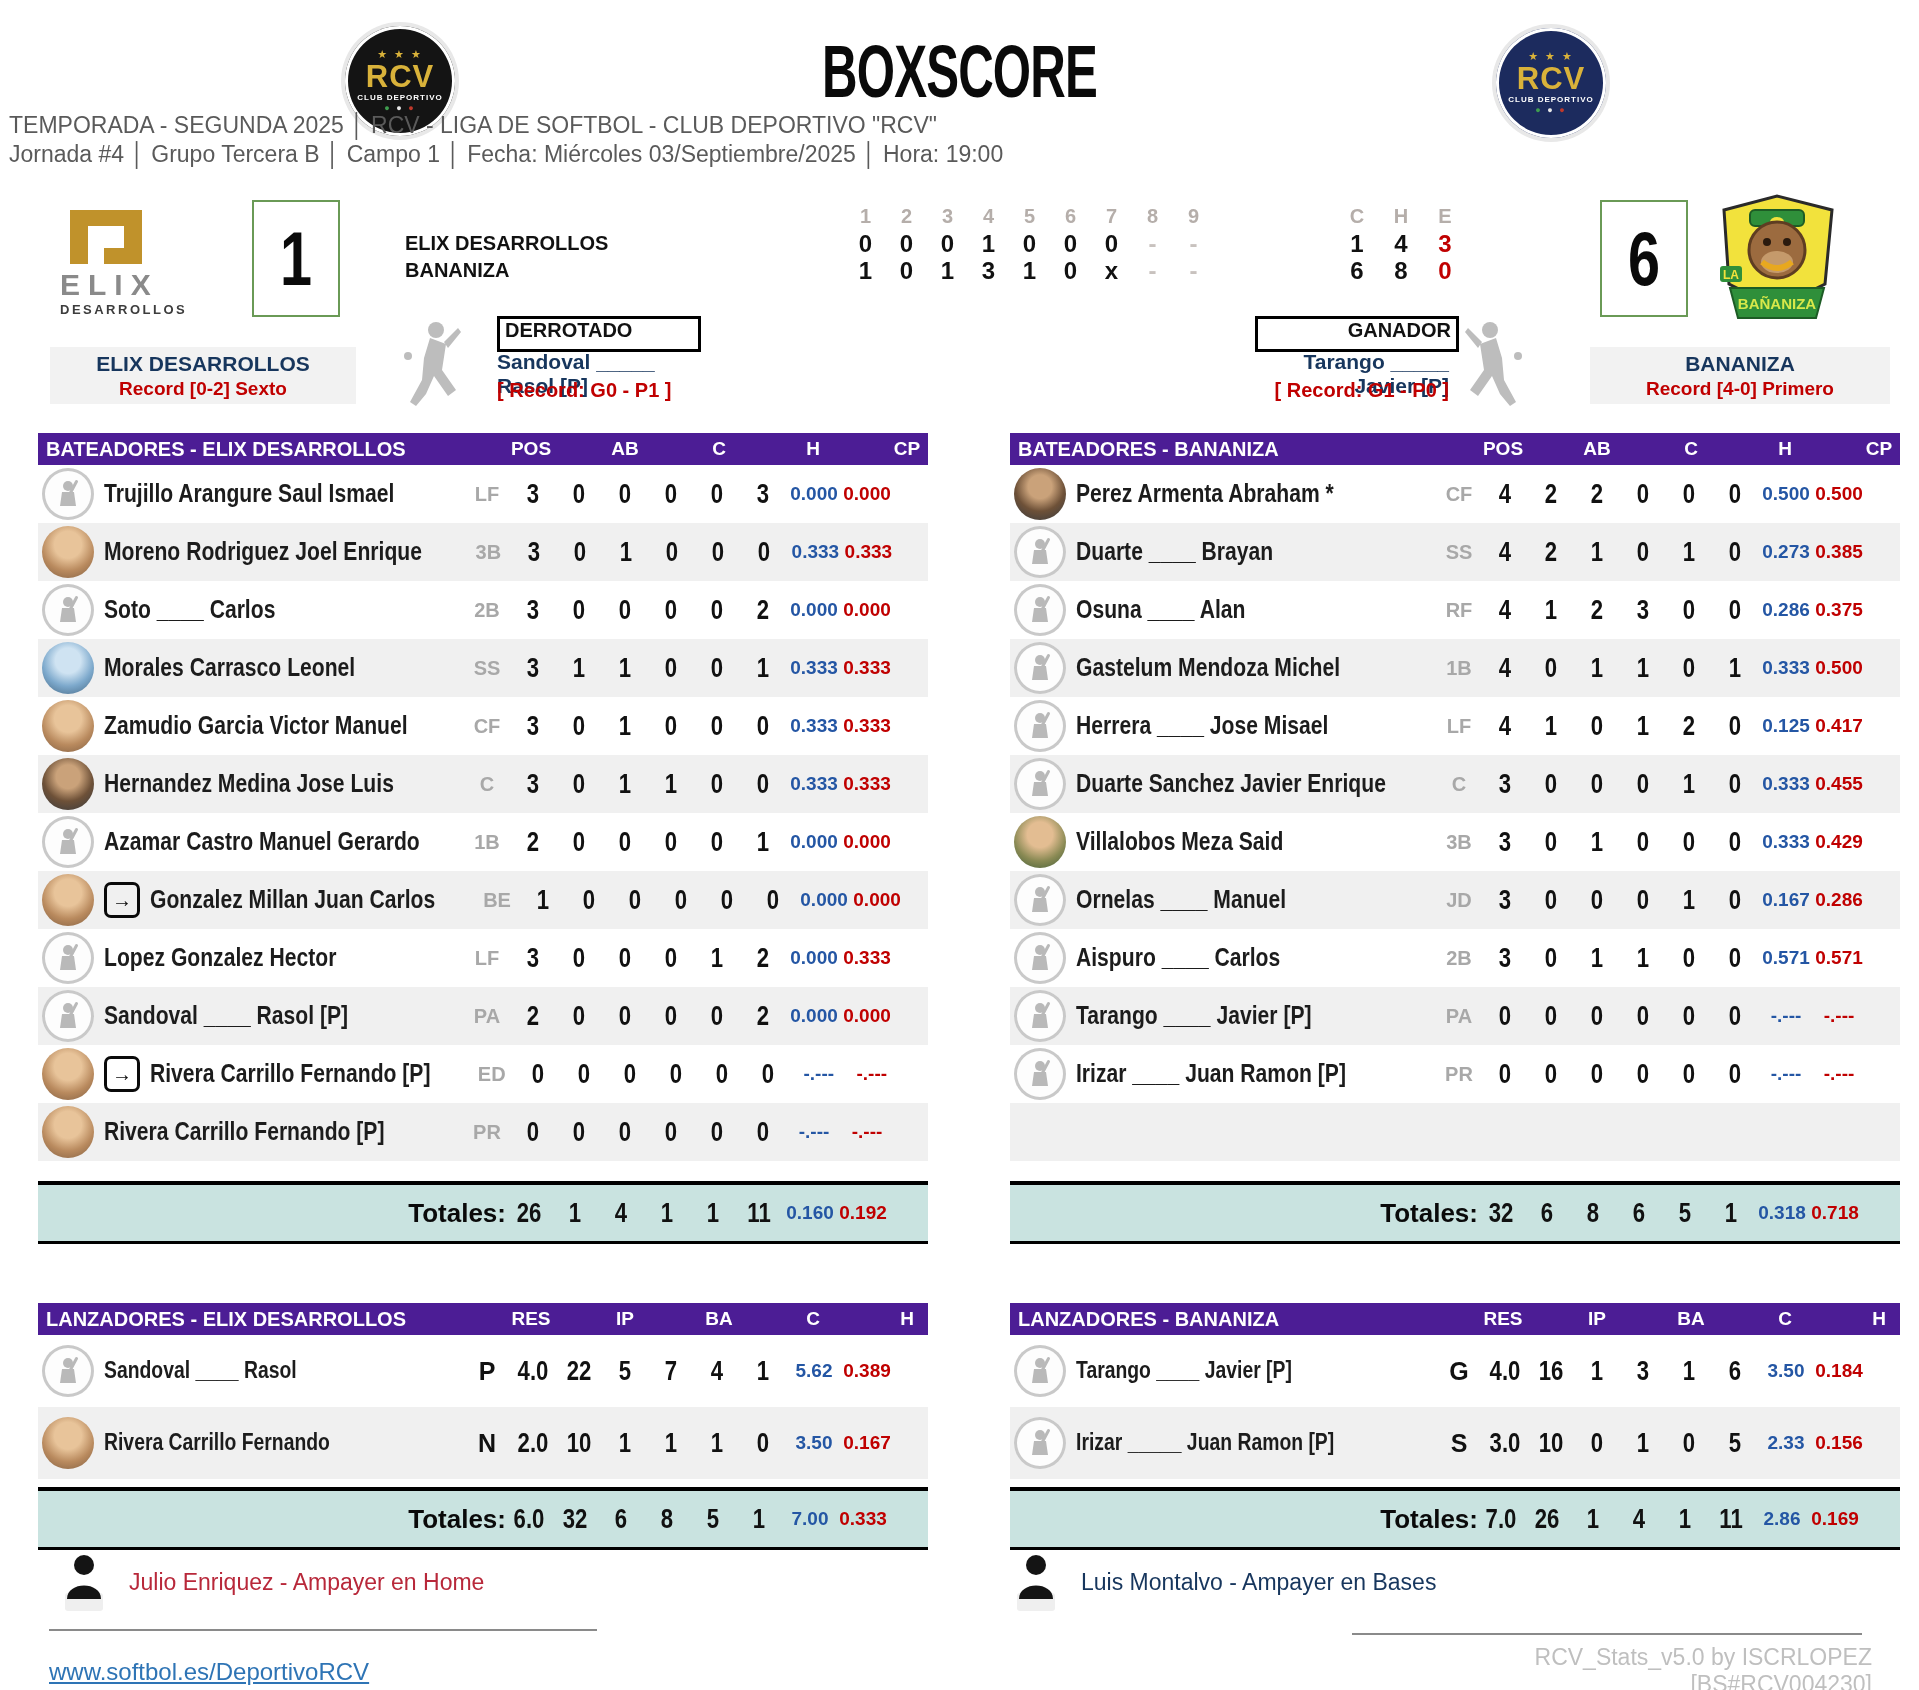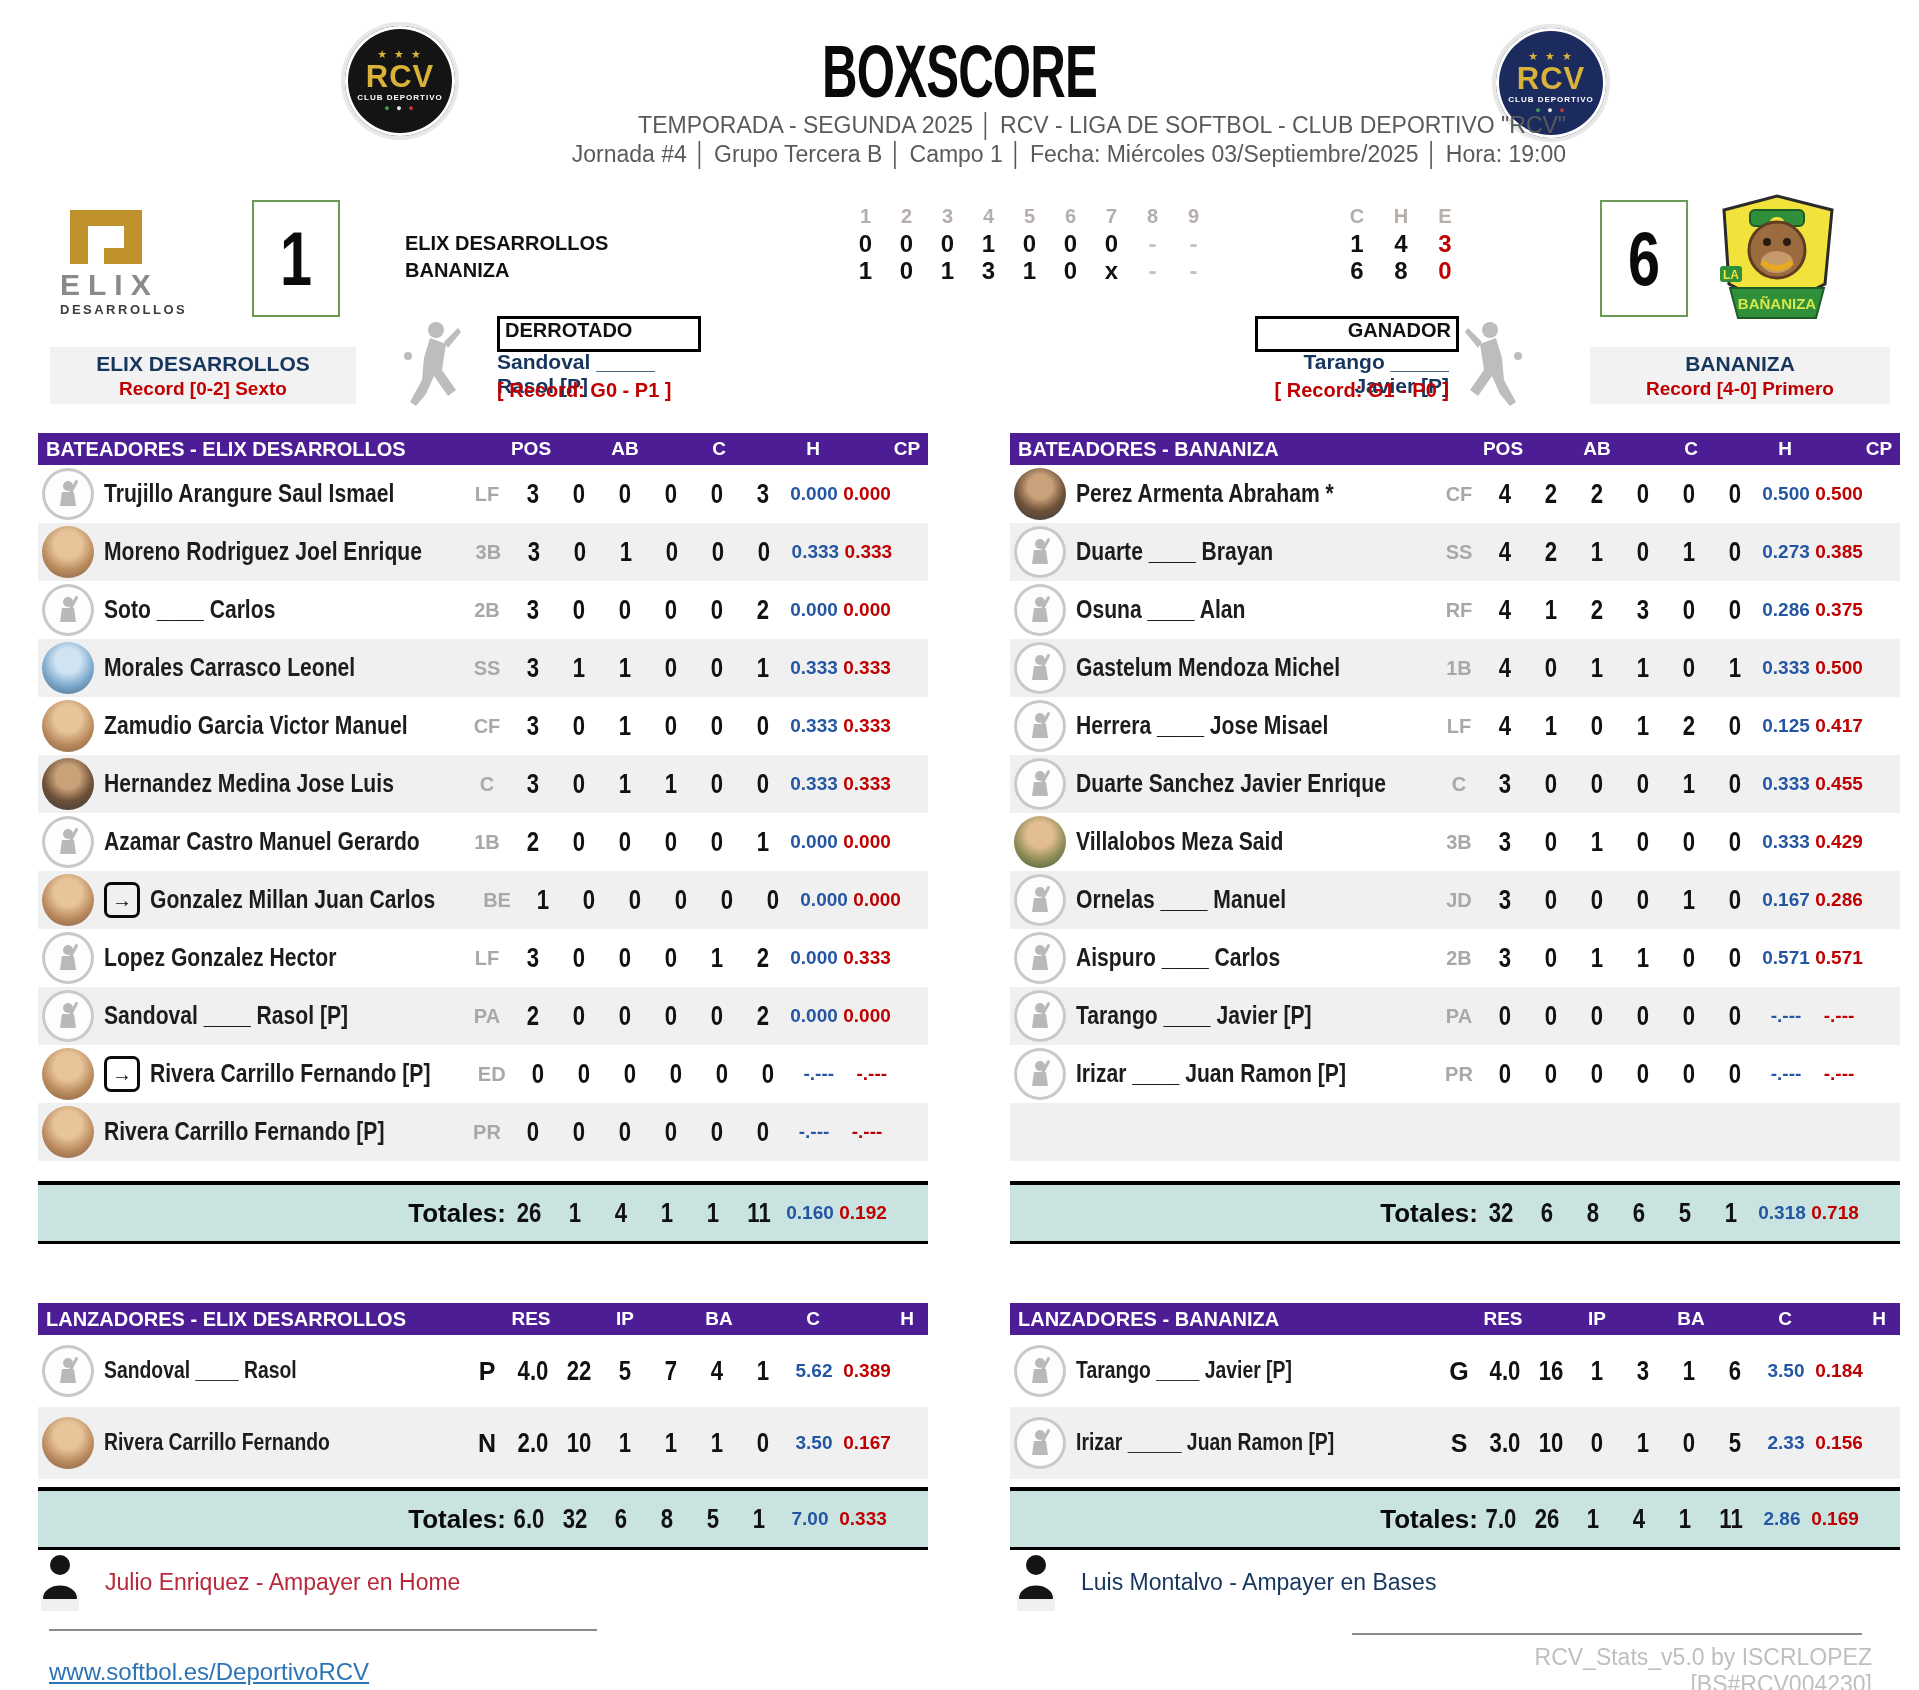--- a/index.html
+++ b/index.html
@@ -3,21 +3,21 @@
 <meta charset="utf-8">
 <style>
   html,body{margin:0;padding:0;background:#fff;}
   .page{position:relative;width:1919px;height:1690px;background:#ffffff;
         font-family:"Liberation Sans", sans-serif;overflow:hidden;
         border-bottom:3px solid #d6d6d6;}
   
   .title{position:absolute;left:0;top:30px;width:1919px;text-align:center;
          font-size:60px;font-weight:900;color:#0a0a0a;letter-spacing:-1px;
          transform:scale(.82,1.22);transform-origin:center top;}
-  .subline{position:absolute;left:0;width:1566px;text-align:right;color:#5a5a5a;
+  .subline{position:absolute;left:9px;width:1566px;text-align:left;color:#5a5a5a;
            font-size:23px;letter-spacing:0;}
   .sub1{top:112px;} .sub2{top:141px;}
   .rcv-logo{position:absolute;width:110px;height:110px;border-radius:50%;
             display:flex;flex-direction:column;align-items:center;justify-content:center;
             box-shadow:0 0 0 4px #e8e8e8, inset 0 0 0 3px #ffffff;}
   .rcv-black{background:#141414;left:345px;top:26px;}
   .rcv-navy{background:#1c2b5e;left:1496px;top:28px;}
   .rcv-stars{color:#d9b23a;font-size:11px;line-height:11px;letter-spacing:2px;}
   .rcv-text{color:#d9b23a;font-size:31px;font-weight:900;letter-spacing:1px;line-height:33px;}
   .rcv-sub{color:#ffffff;font-size:8px;font-weight:700;letter-spacing:1px;}
@@ -86,21 +86,21 @@
   .tint-dark{background:radial-gradient(circle at 50% 36%, #caa27a 0 28%, #6e5138 58%, #32383f 100%);}
   .tint-green{background:radial-gradient(circle at 50% 36%, #e3bd92 0 30%, #8a8a54 62%, #3c5a35 100%);}
   .subicon{display:inline-flex;align-items:center;justify-content:center;width:30px;height:30px;
            border:3px solid #0a0a0a;border-radius:7px;font-size:20px;font-weight:700;color:#0a0a0a;flex:0 0 30px;}
   .tspacer{height:20px;}
   .totals{display:flex;align-items:center;height:56px;background:#c9e3e0;
           border-top:4px solid #000;border-bottom:3px solid #000;}
   .tot-label{flex:0 0 468px;text-align:right;font-size:26px;font-weight:700;color:#0a0a0a;}
   
   .umpire{position:absolute;top:1553px;display:flex;align-items:center;gap:22px;}
-  .ump-left{left:37px;justify-content:space-between;} .ump-right{left:1013px;}
+  .ump-left{left:61px;justify-content:space-between;} .ump-right{left:1013px;}
   .ump-text{font-size:23px;font-weight:400;}
   .ump-red{color:#b8283a;} .ump-navy{color:#17365d;}
   .footline{position:absolute;height:2px;background:#8a8a8a;top:1629px;}
   .fl-left{left:49px;width:548px;} .fl-right{left:1352px;width:510px;top:1633px;}
   .footer-link{position:absolute;left:49px;top:1638px;font-size:24px;color:#2e74b5;margin-top:20px;}
   .footer-credit{position:absolute;left:1352px;top:1644px;width:520px;text-align:right;
                  font-size:23px;color:#bfbfbf;}
 </style>
 </head>
 <body>

